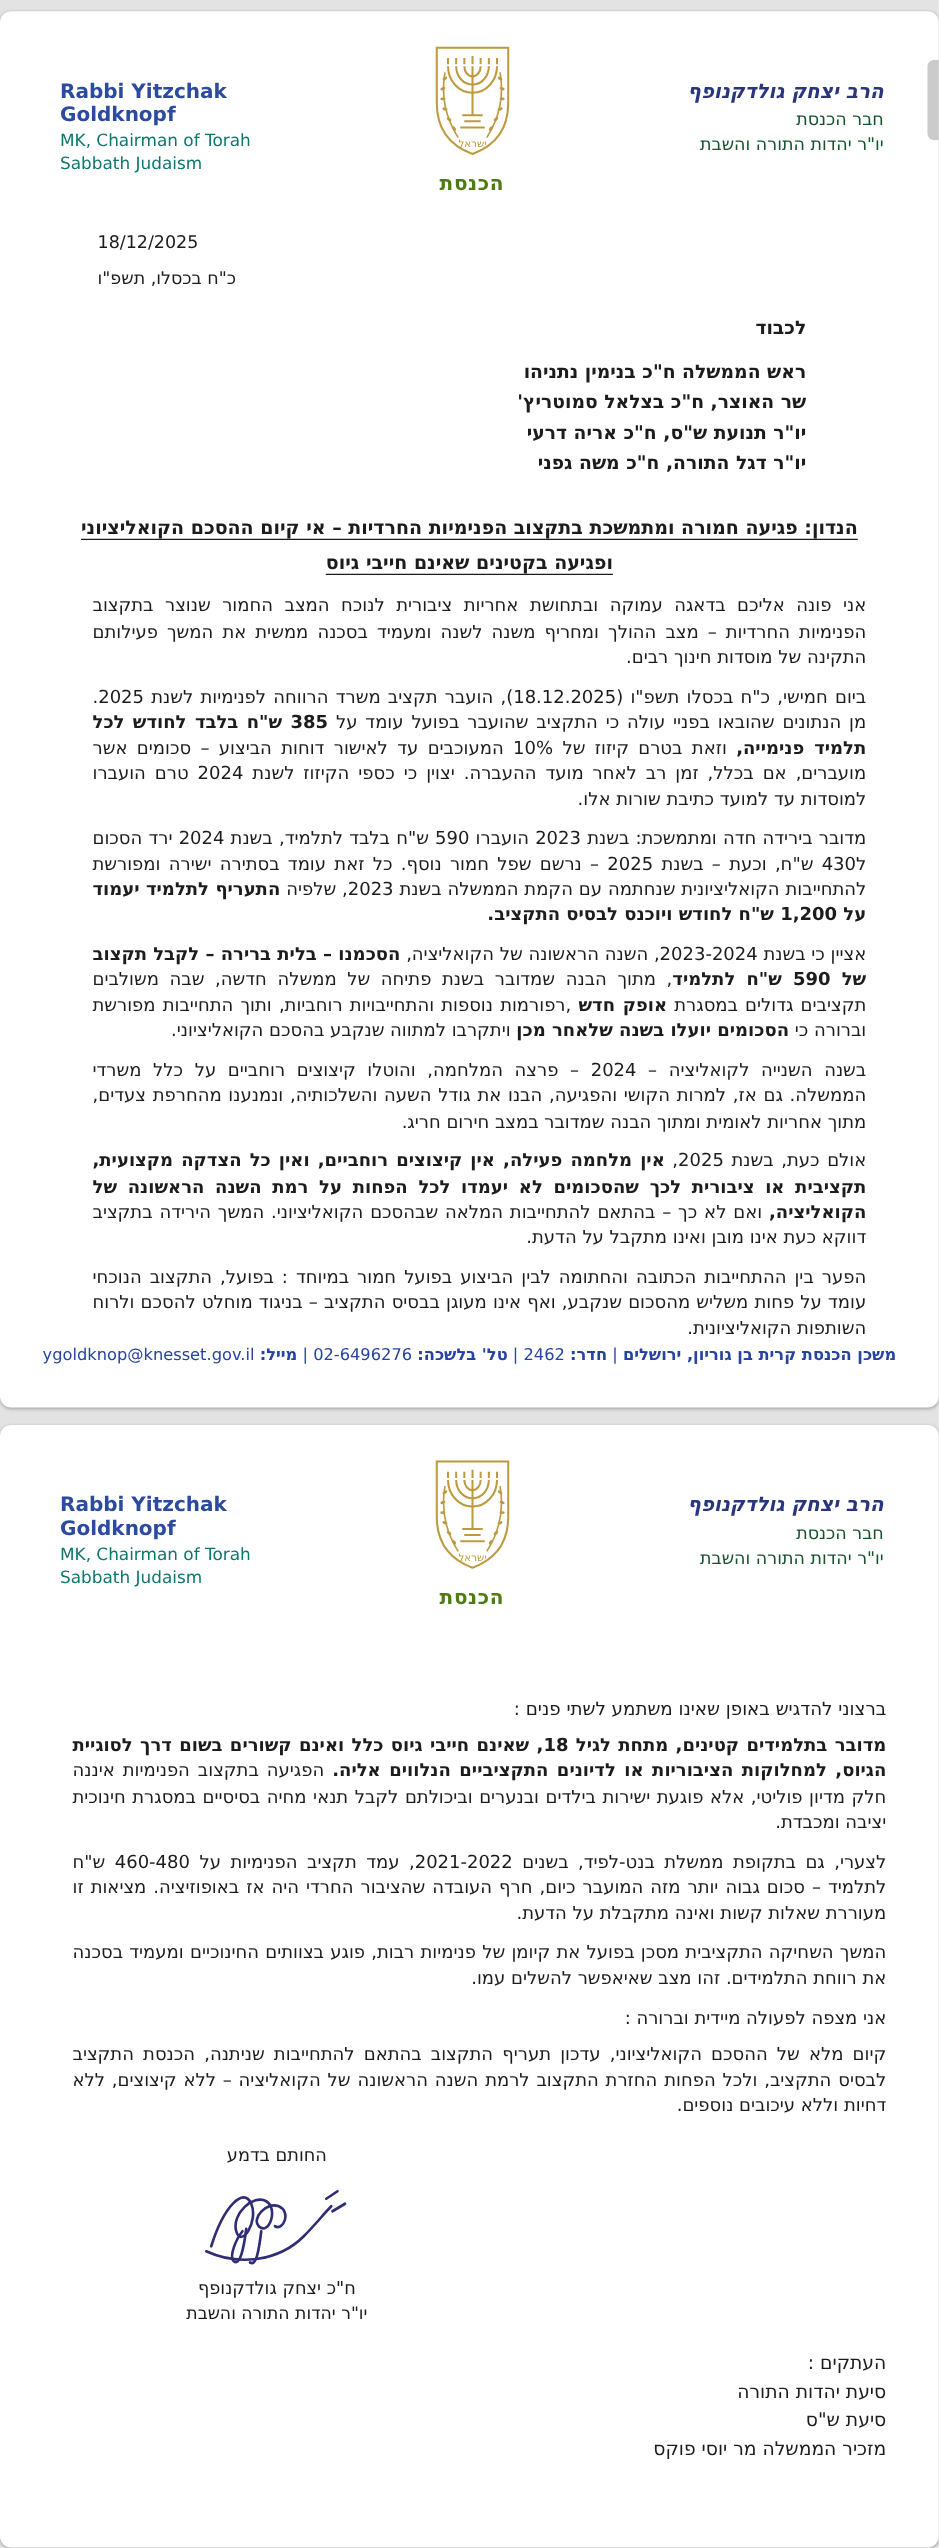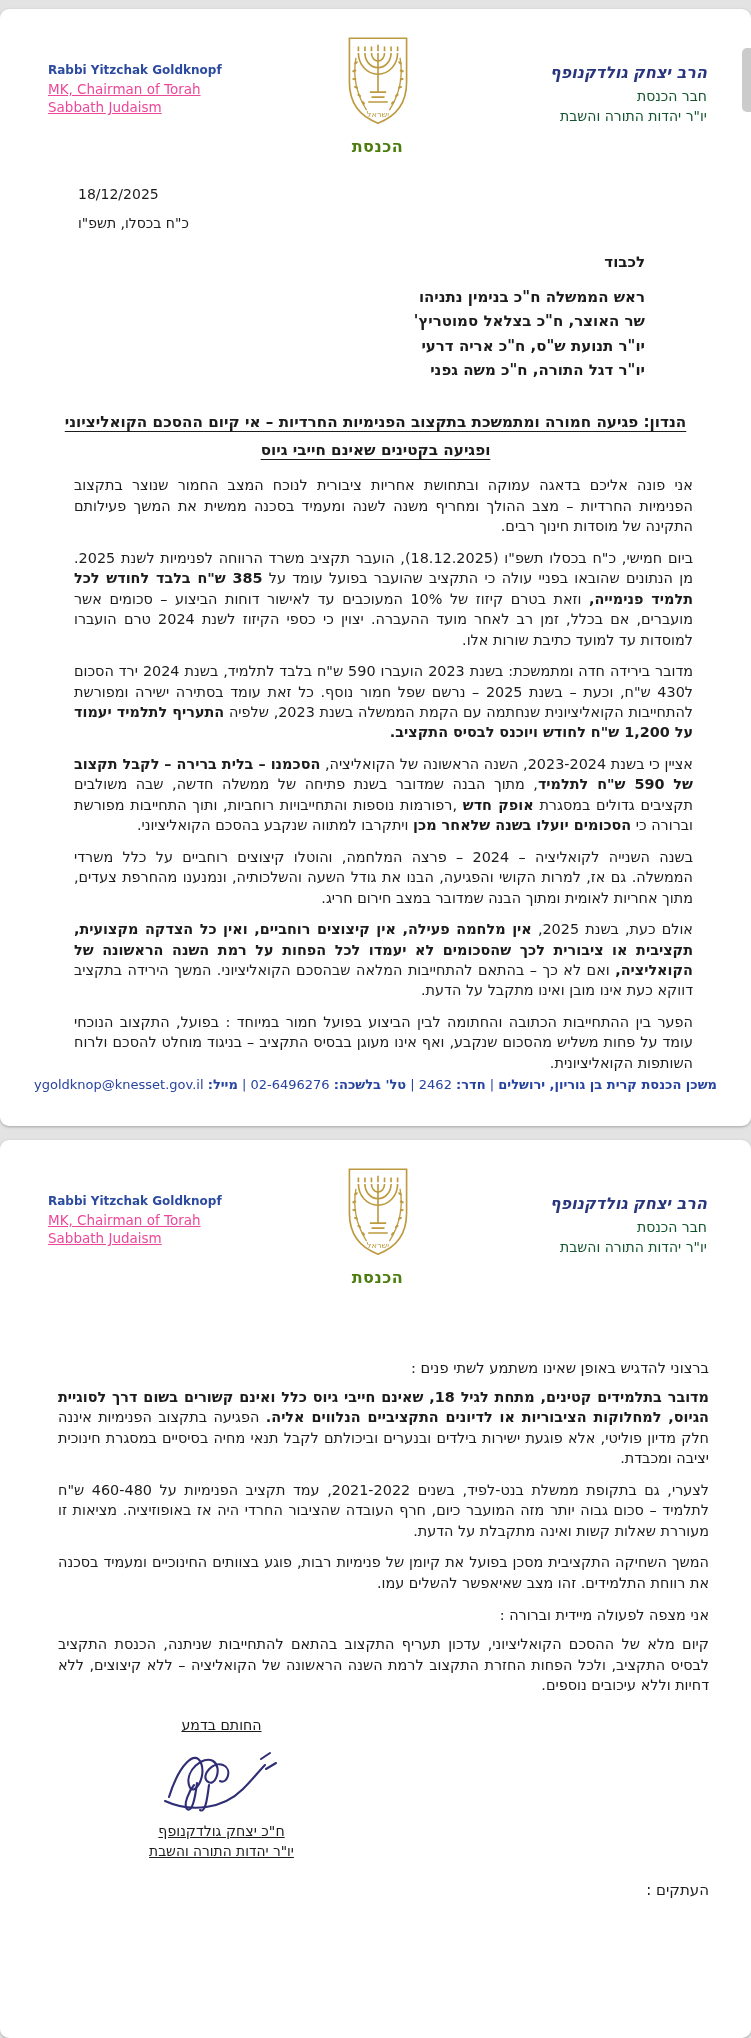--- a/index.html
+++ b/index.html
@@ -17,22 +17,22 @@
     box-shadow:0 1px 3px rgba(0,0,0,.28);
     box-sizing:border-box;
   }
   .page1{height:1117px;}
   .page-gap{height:14px;}
   .page2{height:898px;}
 
   
   .letterhead{display:flex;justify-content:space-between;align-items:flex-start;padding:26px 44px 0 48px;}
   .h-en{width:215px;padding-top:28px;direction:ltr;}
-  .h-en .name{color:#2b4aa0;font-weight:bold;font-size:12px;margin-bottom:3px;}
-  .h-en .role{color:#ec4899;font-size:13.5px;line-height:1.35;text-decoration:underline;}
+  .h-en .name{color:#2b4aa0;font-weight:bold;font-size:16px;margin-bottom:3px;}
+  .h-en .role{color:#0f766e;font-size:13.5px;line-height:1.35;}
   .h-emblem{width:150px;text-align:center;}
   .h-emblem .caption{color:#4d7c0f;font-weight:bold;font-size:16px;letter-spacing:.5px;margin-top:4px;}
   .h-he{width:215px;padding-top:28px;direction:rtl;text-align:right;}
   .h-he .name{color:#29357d;font-weight:bold;font-style:italic;font-size:16px;margin-bottom:4px;}
   .h-he .role{color:#14532d;font-size:14px;line-height:1.45;}
 
   .content{padding:0 58px;box-sizing:border-box;}
 
   .date-block{margin:30px 0 0 20px;font-size:14px;direction:ltr;}
   .date-block .heb-date{margin-top:13px;direction:rtl;text-align:left;}
@@ -49,21 +49,21 @@
 
   .page1-footer{
     position:absolute;bottom:34px;left:0;right:0;text-align:center;
     color:#2643a0;font-size:13px;direction:rtl;
   }
 
   
   .p2-content{padding:0 42px;margin-top:72px;box-sizing:border-box;}
   .intro-line{direction:rtl;font-size:14.6px;margin-bottom:4px;}
   .action-line{direction:rtl;font-size:14.4px;margin-top:14px;}
-  .closing-block{margin:22px 0 0 62px;width:235px;text-align:center;direction:rtl;font-size:14.2px;text-decoration:underline;}
+  .closing-block{margin:22px 0 0 62px;width:235px;text-align:center;direction:rtl;font-size:14.2px;}
   .closing-label{margin-bottom:6px;}
   .signature-wrap{height:82px;}
   .signer-name{margin-top:2px;}
   .signer-role{margin-top:4px;font-size:13.8px;}
   .copies{direction:rtl;font-weight:normal;font-size:15px;line-height:1.52;margin-top:20px;text-align:right;}
 
   .scroll-thumb{
     position:absolute;top:48px;right:0;width:9px;height:64px;
     background:#cbcbcb;border-radius:5px 0 0 5px;
   }
@@ -230,18 +230,23 @@
               <path d="M109,30 l10,-6"></path>
             </g>
           </svg>
         </div>
         <div class="signer-name">ח"כ יצחק גולדקנופף</div>
         <div class="signer-role">יו"ר יהדות התורה והשבת</div>
       </div>
 
       <div class="copies">
         <div>העתקים :</div>
+        <div>
+            <div>סיעת יהדות התורה</div>
+            <div>סיעת ש"ס</div>
+            <div>מזכיר הממשלה מר יוסי פוקס</div>
+          </div>
       </div>
     </div>
   </div>
 
   <div class="scroll-thumb"></div>
 </div>
 
 </body></html>

